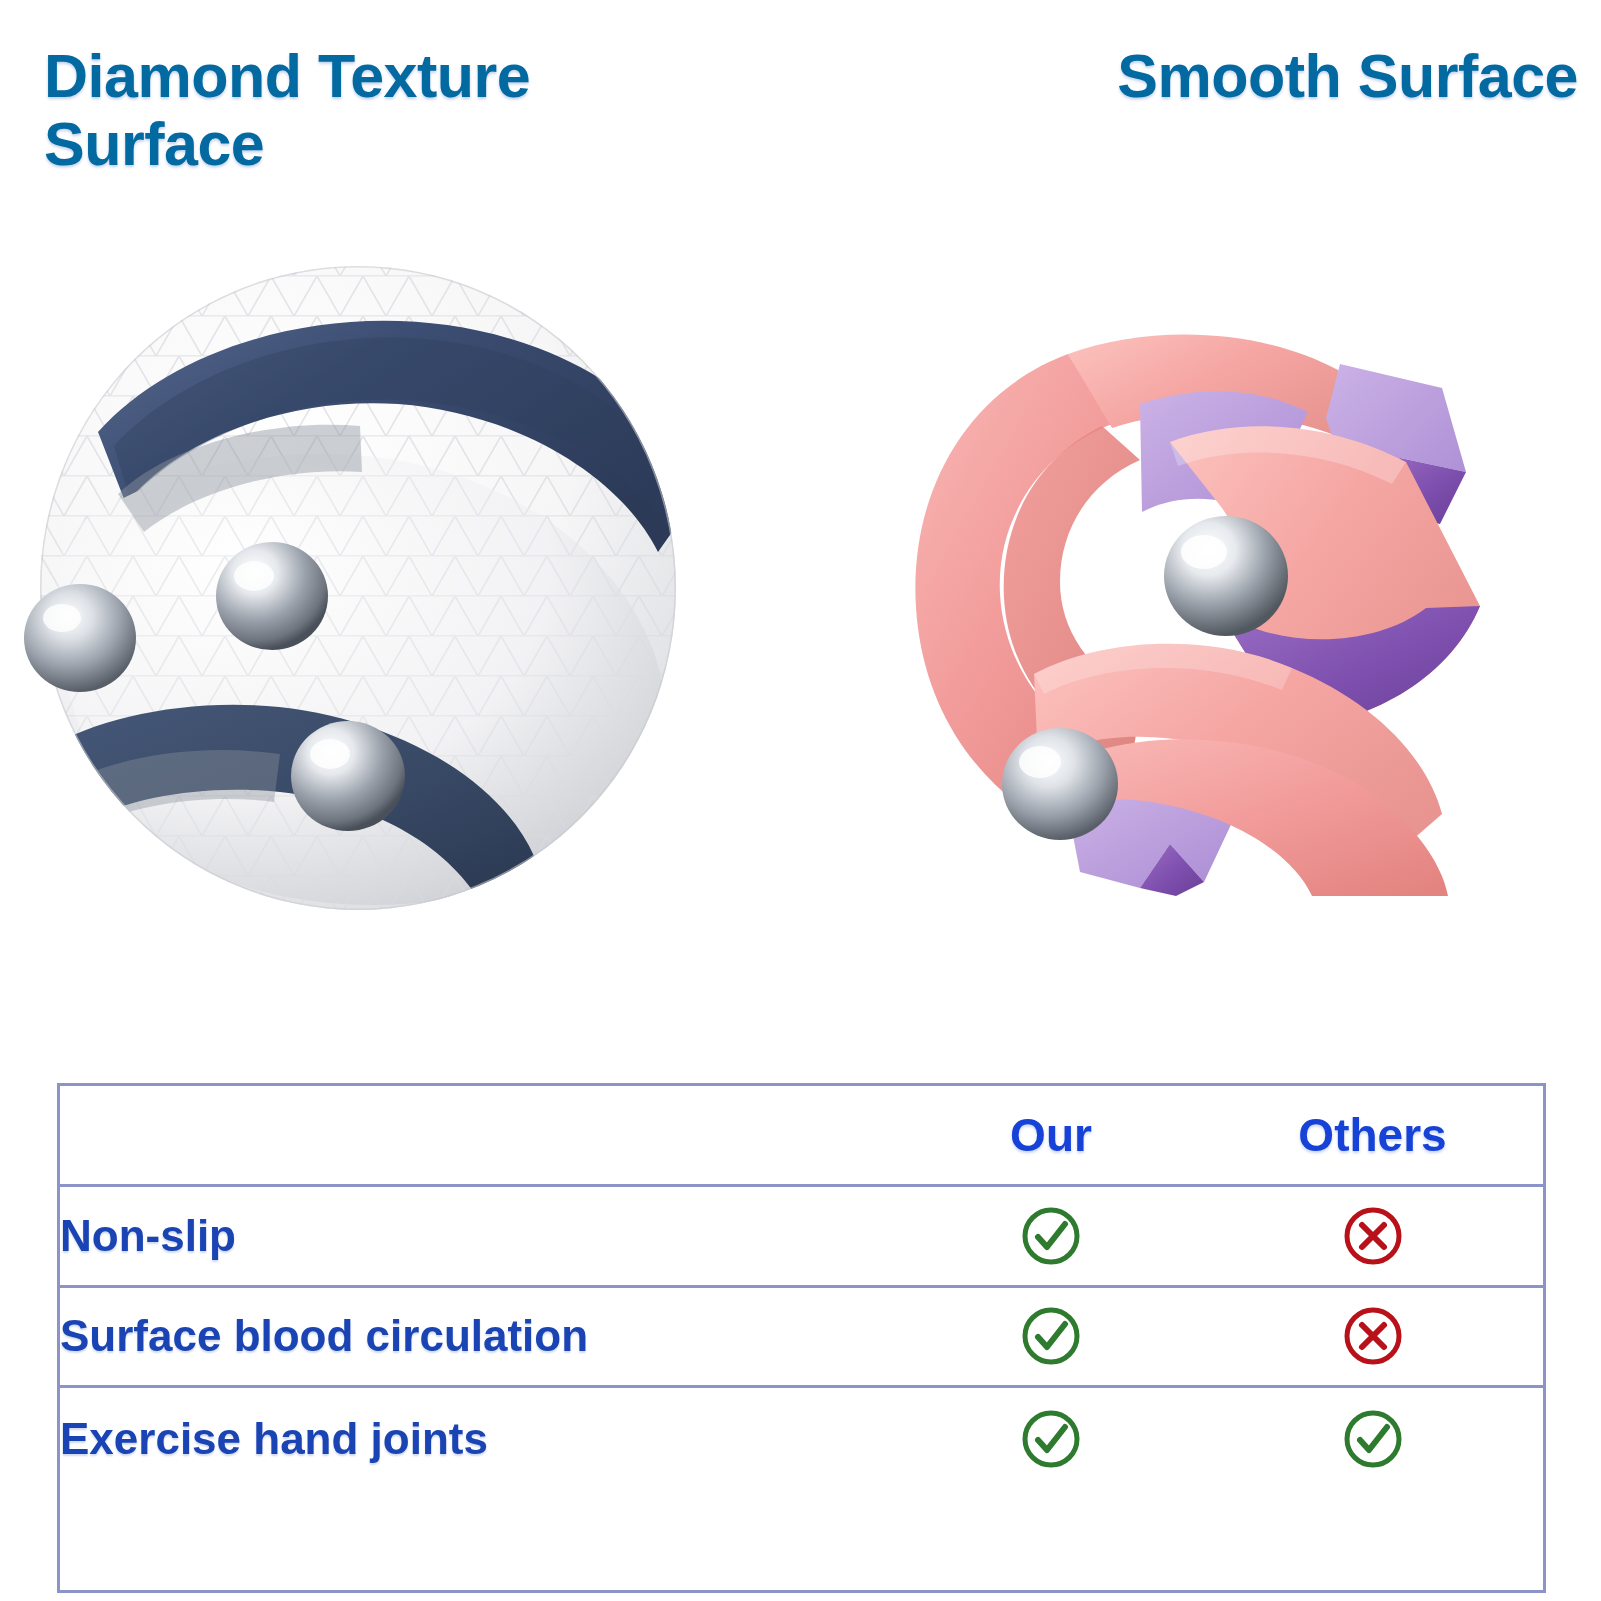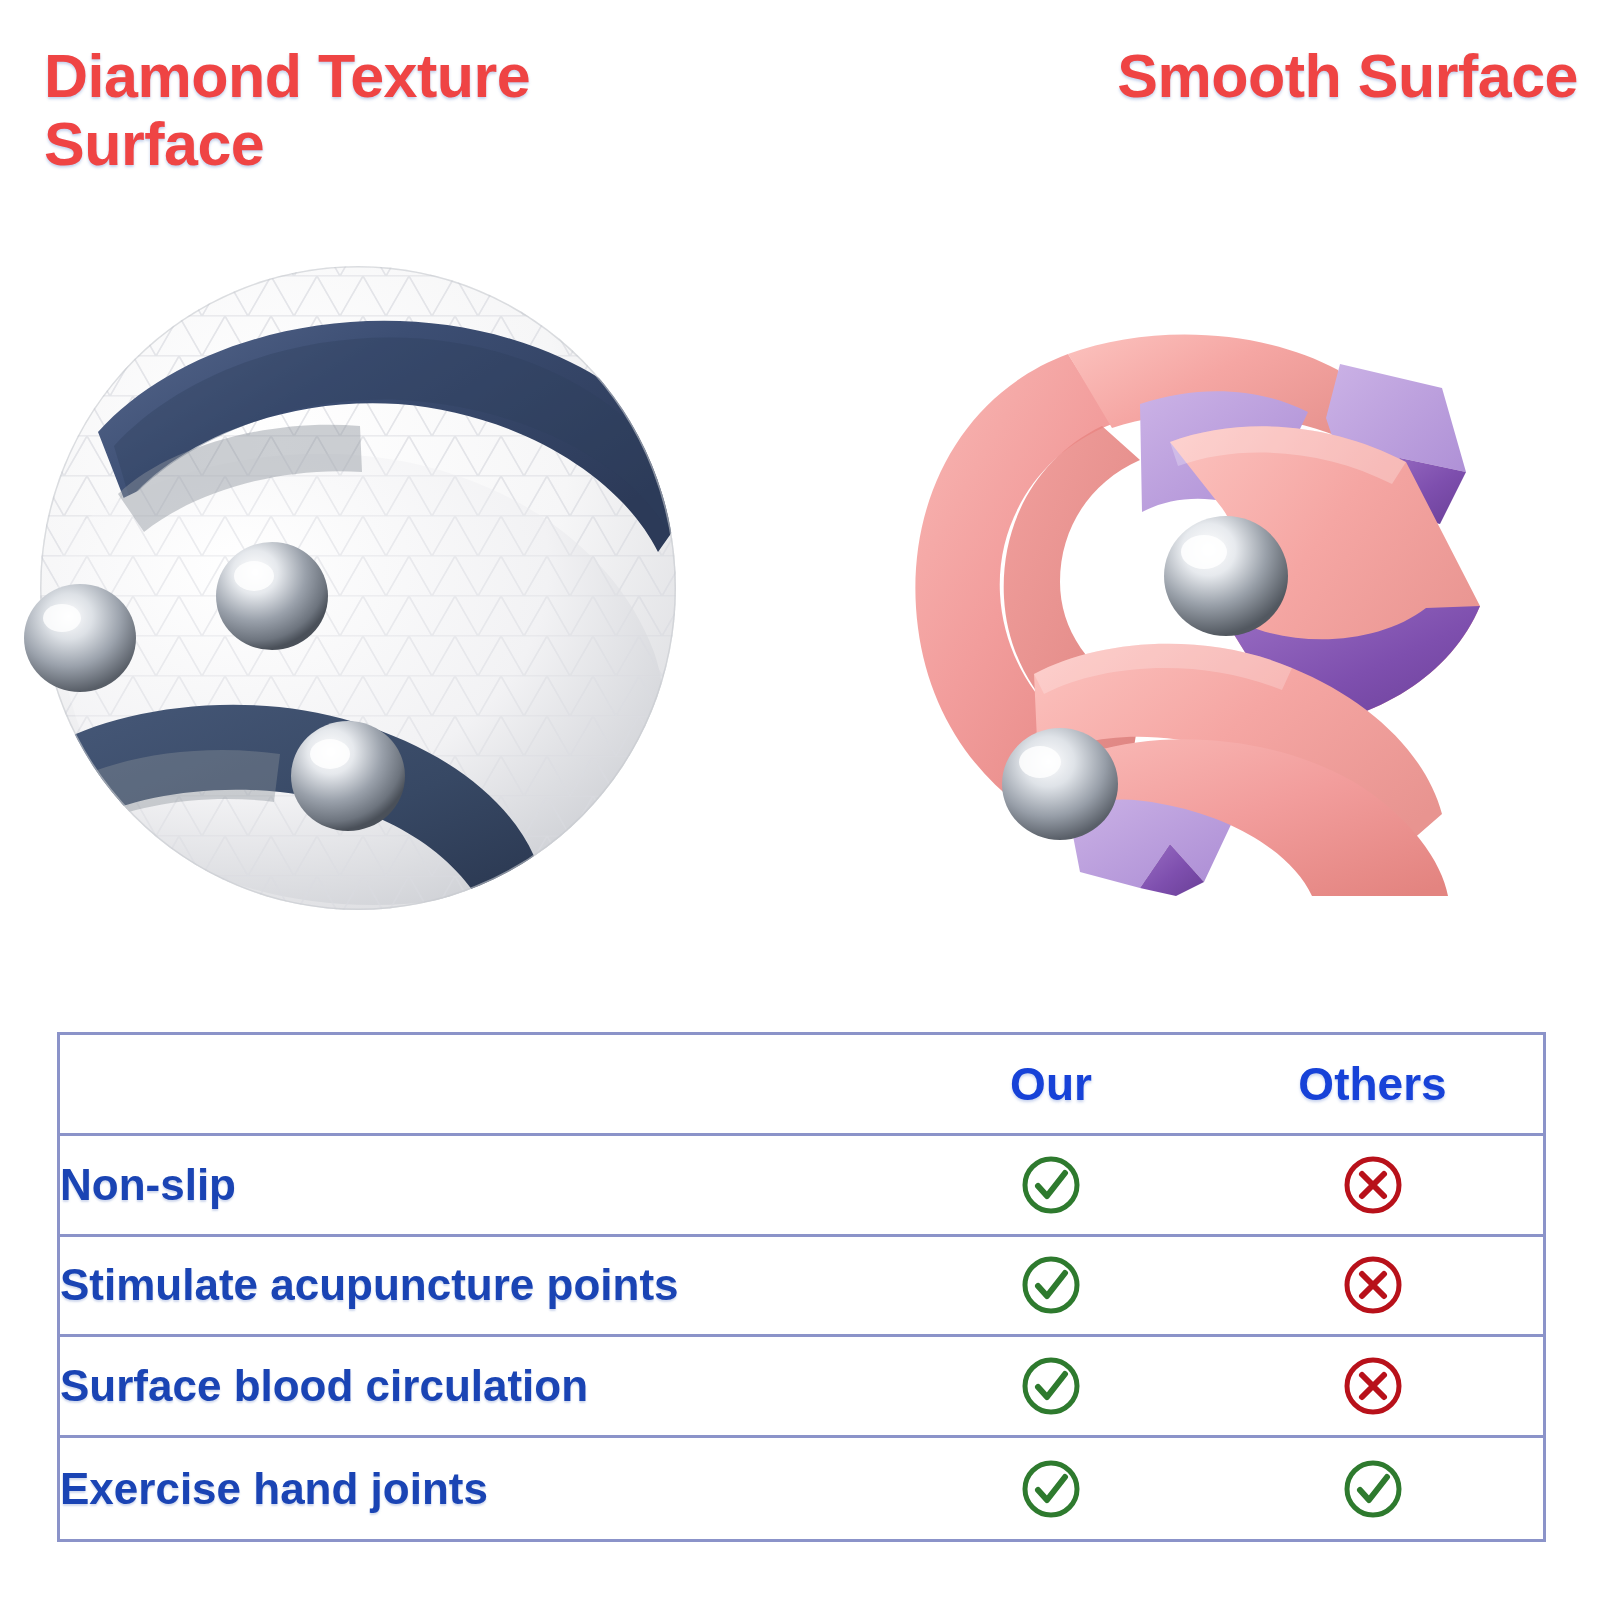--- a/index.html
+++ b/index.html
@@ -15,41 +15,41 @@
     overflow: hidden;
   }
 
   
   .title {
     position: absolute;
     font-weight: bold;
     font-size: 61px;
     line-height: 1.12;
     letter-spacing: -0.5px;
-    color: #ef4444;
+    color: #0369a1;
     text-shadow: 0 2px 3px rgba(120,150,210,0.45);
     white-space: pre-line;
   }
   #title-left  { left: 44px;  top: 42px;  width: 760px; }
   #title-right { left: 878px; top: 42px;  width: 700px; text-align: right; }
 
   
   .product-stage {
     position: absolute;
     overflow: visible;
   }
   #product-left  { left: 18px;  top: 236px; width: 680px; height: 700px; }
   #product-right { left: 840px; top: 276px; width: 680px; height: 620px; }
   .product-svg { display: block; width: 100%; height: 100%; }
 
   
   #comparison-table {
     position: absolute;
     left: 57px;
-    top: 1032px;
+    top: 1083px;
     width: 1489px;
     height: 510px;
     border: 3px solid #8b93c9;
     box-sizing: border-box;
     background: #ffffff;
   }
   .trow {
     display: flex;
     align-items: center;
     height: 20%;
@@ -281,35 +281,20 @@
       </svg>
     </div>
     <div class="cell-mark wide">
       <svg class="mark-svg" viewBox="0 0 64 64">
         <circle cx="32" cy="32" r="26" fill="none" stroke="#b8111a" stroke-width="5"></circle>
         <path d="M 21 21 L 43 43 M 43 21 L 21 43" fill="none" stroke="#b8111a" stroke-width="6" stroke-linecap="round"></path>
       </svg>
     </div>
   </div>
 
-  <div class="trow">
-    <div class="cell-feature">Stimulate acupuncture points</div>
-    <div class="cell-mark">
-      <svg class="mark-svg" viewBox="0 0 64 64">
-        <circle cx="32" cy="32" r="26" fill="none" stroke="#2e7a2e" stroke-width="5"></circle>
-        <path d="M 19 33 L 28 43 L 46 20" fill="none" stroke="#2e7a2e" stroke-width="6" stroke-linecap="round" stroke-linejoin="round"></path>
-      </svg>
-    </div>
-    <div class="cell-mark wide">
-      <svg class="mark-svg" viewBox="0 0 64 64">
-        <circle cx="32" cy="32" r="26" fill="none" stroke="#b8111a" stroke-width="5"></circle>
-        <path d="M 21 21 L 43 43 M 43 21 L 21 43" fill="none" stroke="#b8111a" stroke-width="6" stroke-linecap="round"></path>
-      </svg>
-    </div>
-  </div>
 
   <div class="trow">
     <div class="cell-feature">Surface blood circulation</div>
     <div class="cell-mark">
       <svg class="mark-svg" viewBox="0 0 64 64">
         <circle cx="32" cy="32" r="26" fill="none" stroke="#2e7a2e" stroke-width="5"></circle>
         <path d="M 19 33 L 28 43 L 46 20" fill="none" stroke="#2e7a2e" stroke-width="6" stroke-linecap="round" stroke-linejoin="round"></path>
       </svg>
     </div>
     <div class="cell-mark wide">

